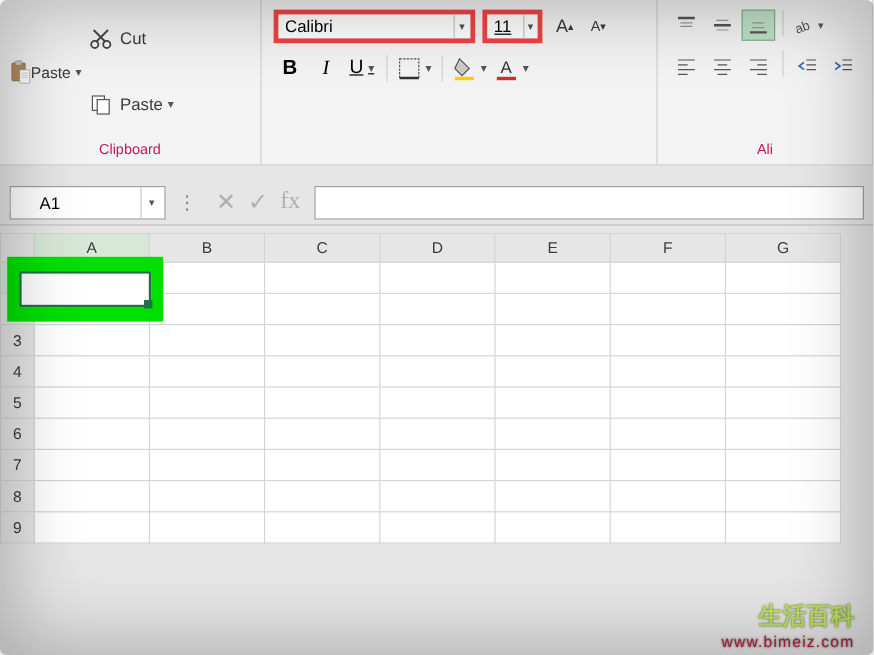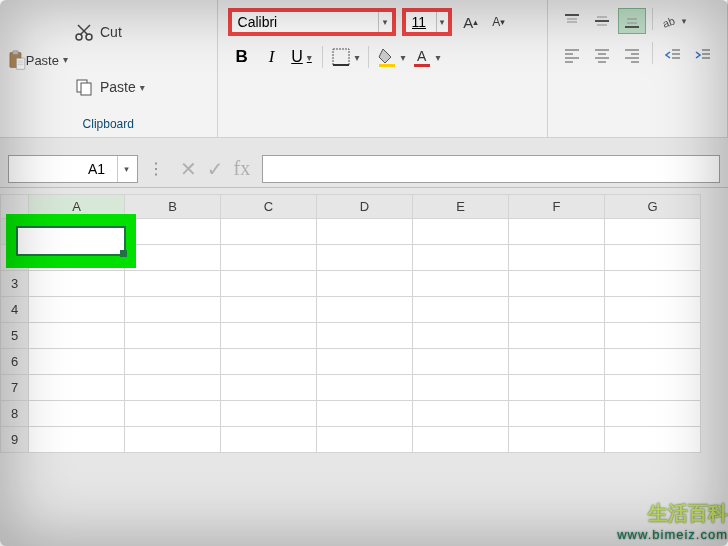--- a/index.html
+++ b/index.html
@@ -2,21 +2,21 @@
 <html><head>
 <meta charset="utf-8">
 <style>
 * { box-sizing: border-box; margin: 0; padding: 0; font-family: "Segoe UI", Tahoma, sans-serif; }
 body { width: 728px; height: 546px; background: #e6e6e6; overflow: hidden; position: relative; }
 
 
 .ribbon { display: flex; height: 138px; background: #f3f3f3; border-bottom: 1px solid #d0d0d0; }
 .ribbon-group { display: flex; flex-direction: column; border-right: 1px solid #d0d0d0; padding: 4px 8px 2px 8px; }
 .ribbon-group-body { flex: 1; display: flex; }
-.ribbon-group-label { text-align: center; font-size: 12px; color: #0c4a6e; padding: 2px 0 4px 0; }
+.ribbon-group-label { text-align: center; font-size: 12px; color: #be185d; padding: 2px 0 4px 0; }
 
 
 .clipboard-group { width: 230px; }
 .paste-btn { display: flex; flex-direction: row; align-items: center; justify-content: center; width: 60px; height: 100%; cursor: pointer; }
 .paste-btn svg { width: 38px; height: 44px; }
 .paste-btn-label { font-size: 13px; color: #3b3b3b; margin-top: 2px; }
 .clip-right { display: flex; flex-direction: column; justify-content: space-around; padding-left: 6px; }
 .clip-item { display: flex; align-items: center; font-size: 14px; color: #3b3b3b; height: 30px; cursor: pointer; }
 .clip-item svg { width: 20px; height: 20px; margin-right: 6px; }
 .dd-arrow { margin-left: 4px; font-size: 10px; color: #555; }
@@ -45,21 +45,21 @@
 
 .align-group { flex: 1; }
 .align-row { display: flex; gap: 2px; padding: 4px 2px; }
 .align-btn { width: 28px; height: 26px; display: flex; align-items: center; justify-content: center; cursor: pointer; }
 .align-btn.active { background: #bfe0c8; border: 1px solid #7fb38f; }
 .align-btn svg { width: 18px; height: 16px; }
 
 
 .formula-bar { display: flex; align-items: center; height: 38px; background: #e6e6e6; border-bottom: 1px solid #c0c0c0; padding: 0 8px; gap: 6px; margin-top: 12px; }
 .name-box { width: 130px; height: 28px; background: #fff; border: 1px solid #a0a0a0; display: flex; align-items: center; }
-.name-box input { border: none; outline: none; width: 108px; padding: 0 12px; font-size: 14px; text-align: right; }
+.name-box input { border: none; outline: none; width: 108px; padding: 0 24px; font-size: 14px; }
 .name-box .combo-btn { width: 18px; height: 100%; border-left: 1px solid #c8c8c8; display: flex; align-items: center; justify-content: center; font-size: 9px; color: #555; cursor: pointer; }
 .fx-sep { color: #888; font-size: 16px; display: flex; align-items: center; height: 100%; padding: 0 4px;}
 .fx-btns { display: flex; gap: 10px; padding: 0 6px; }
 .fx-btns span { font-size: 20px; color: #b0b0b0; cursor: pointer; }
 .fx-label { font-family: Georgia, serif; font-size: 16px; color: #555; }
 .formula-input { flex: 1; height: 28px; background: #fff; border: 1px solid #a0a0a0; padding: 0 6px; font-size: 14px; outline: none; }
 
 
 .grid-wrap { position: relative; margin-top: 6px; }
 table.sheet { border-collapse: collapse; background: #fff; }
@@ -70,23 +70,23 @@
 .row-h { width: 28px; height: 26px; background: #e6e6e6; text-align: center; }
 .row-h.active { background: #d8e8d8; }
 .cell { width: 96px; height: 26px; }
 
 
 .hl { position: absolute; background: #00e000; padding: 12px 10px; top: 20px; left: 6px; }
 .hl-inner { width: 110px; height: 30px; background: #fff; border: 2px solid #207245; position: relative; }
 .hl-handle { position: absolute; right: -3px; bottom: -3px; width: 7px; height: 7px; background: #207245; }
 
 
-.watermark { position: absolute; right: 0; bottom: 4px; text-align: right; }
+.watermark { position: absolute; right: 16px; bottom: 4px; text-align: right; }
 .wm1 { font-size: 20px; font-weight: bold; color: #c0e060; text-shadow: 0 0 2px #405010; font-family: "SimHei","Microsoft YaHei",sans-serif; }
-.wm2 { font-size: 13px; color: #0f766e; text-shadow: 0 0 2px #405010; letter-spacing: 1px; }
+.wm2 { font-size: 13px; color: #be185d; text-shadow: 0 0 2px #405010; letter-spacing: 1px; }
 
 
 .vignette { position: absolute; inset: 0; pointer-events: none; box-shadow: inset 0 0 60px 10px rgba(0,0,0,0.25); border-radius: 6px; }
 </style>
 </head>
 <body>
 
 <div class="ribbon">
 
   <div class="ribbon-group clipboard-group">
@@ -251,20 +251,21 @@
         <div class="align-btn">
             <svg viewBox="0 0 18 16">
               <polyline points="2,5 6,8 2,11" fill="none" stroke="#3070c0" stroke-width="1.5"></polyline>
               <line x1="8" y1="3" x2="16" y2="3" stroke="#555"></line>
               <line x1="8" y1="7" x2="16" y2="7" stroke="#555"></line>
               <line x1="8" y1="11" x2="16" y2="11" stroke="#555"></line>
             </svg>
           </div>
       </div>
     </div>
+    <div class="ribbon-group-label">Ali</div>
   </div>
 </div>
 
 <div class="formula-bar">
   <div class="name-box">
     <input value="A1" style="">
     <div class="combo-btn">▾</div>
   </div>
   <div class="fx-sep">⋮</div>
   <div class="fx-btns">

